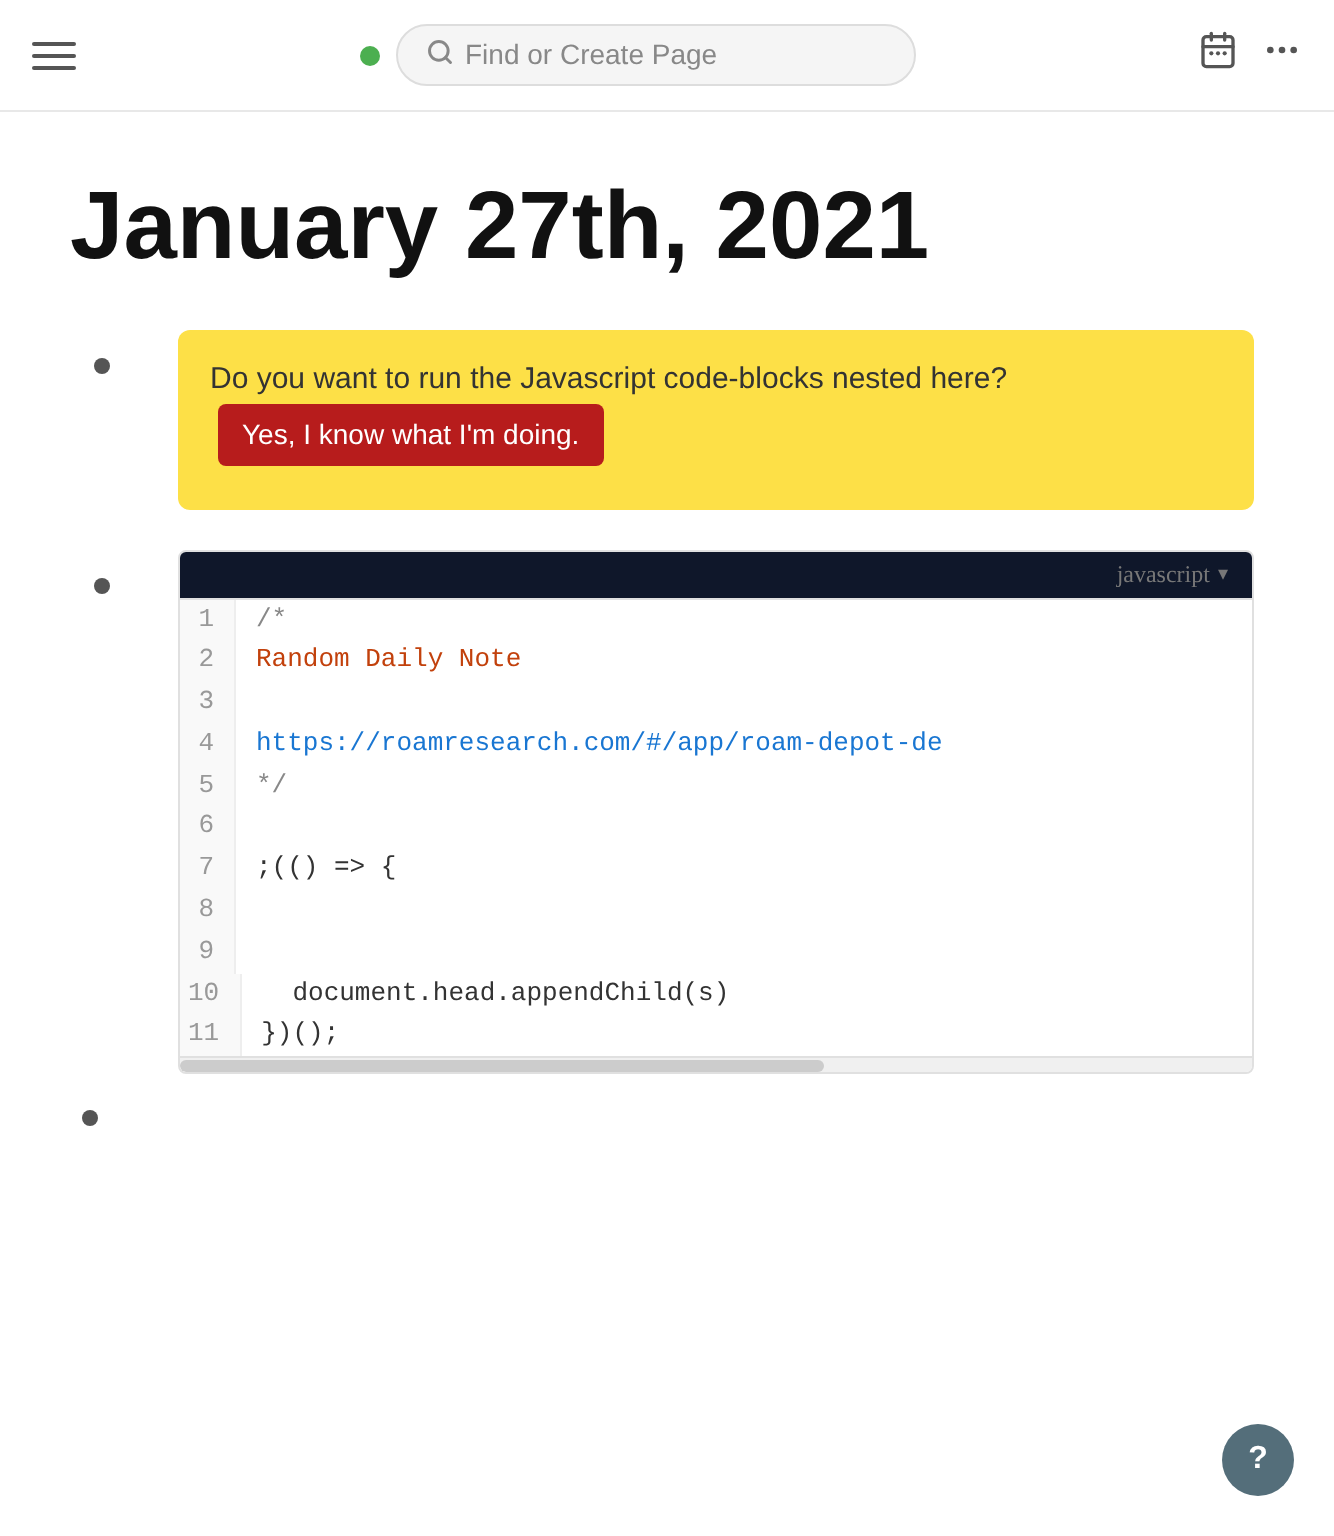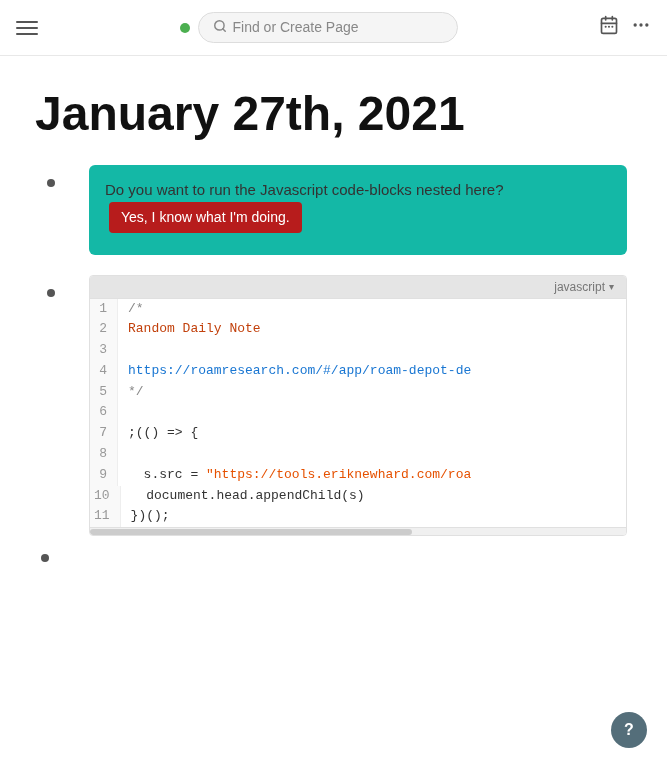--- a/index.html
+++ b/index.html
@@ -89,21 +89,21 @@
     .page-title {
       font-size: 48px;
       font-weight: 700;
       color: #111;
       margin-bottom: 24px;
       margin-top: 10px;
     }
 
     
     .warning-block {
-      background: #14b8a6;
+      background: #fde047;
       border-radius: 6px;
       padding: 14px 16px;
       margin-bottom: 20px;
       margin-left: 24px;
       position: relative;
     }
     .bullet-outer {
       position: absolute;
       left: -18px;
       top: 14px;
@@ -152,22 +152,23 @@
       width: 8px;
       height: 8px;
       background: #555;
       border-radius: 50%;
     }
     .code-header {
       display: flex;
       justify-content: flex-end;
       align-items: center;
       padding: 4px 12px;
-      background: #e5e5e5;
+      background: #0f172a;
       border-bottom: 1px solid #e0e0e0;
+      font-family: Liberation Serif, serif;
     }
     .lang-label {
       font-size: 12px;
       color: #777;
       cursor: pointer;
       display: flex;
       align-items: center;
       gap: 4px;
     }
     .lang-label::after {
@@ -344,21 +345,20 @@
           </div>
           <div class="code-line">
             <span class="line-num">7</span>
             <span class="line-code" style="color: rgb(51, 51, 51);">;(() =&gt; {</span>
           </div>
           <div class="code-line">
             <span class="line-num">8</span>
           </div>
           <div class="code-line">
             <span class="line-num">9</span>
-            <span class="line-code" style="color: rgb(51, 51, 51);">  s.src = <span style="color:#e65100;">"https://tools.eriknewhard.com/roa</span></span>
           </div>
           <div class="code-line">
             <span class="line-num">10</span>
             <span class="line-code" style="color: rgb(51, 51, 51);">  document.head.appendChild(s)</span>
           </div>
           <div class="code-line">
             <span class="line-num">11</span>
             <span class="line-code" style="color: rgb(51, 51, 51);">})();</span>
           </div>
         </div>

